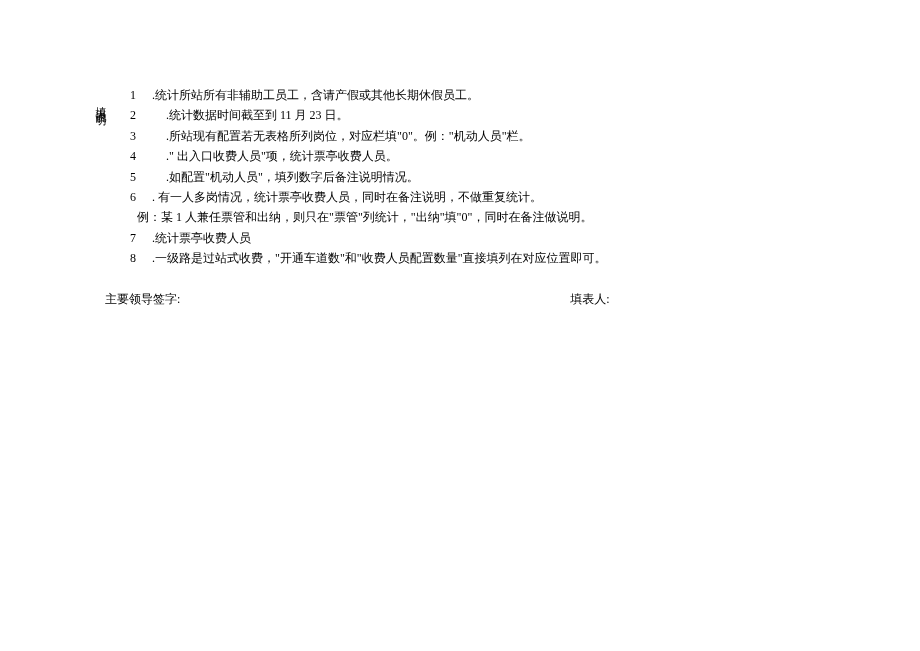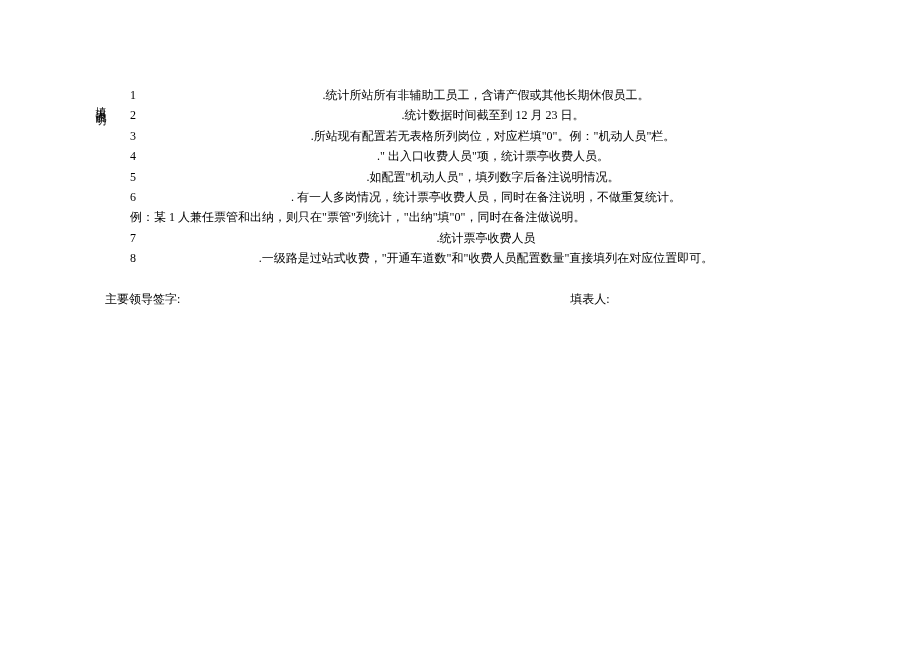--- a/index.html
+++ b/index.html
@@ -47,24 +47,23 @@
     .instruction-spacer {
       width: 20px;
       flex-shrink: 0;
     }
     .instruction-spacer-narrow {
       width: 6px;
       flex-shrink: 0;
     }
     .instruction-text {
       flex: 1;
-      text-align: center;
     }
     .example-line {
-      margin-left: 0;
+      margin-left: 7px;
       line-height: 1.7;
       font-size: 12px;
     }
     .signatures {
       margin-top: 22px;
       margin-left: 10px;
       display: flex;
       font-size: 12px;
     }
     .signature-left {
@@ -82,21 +81,21 @@
 
   <div class="instructions-list">
     <div class="instruction-line">
       <span class="instruction-num">1</span>
       <span class="instruction-spacer-narrow"></span>
       <span class="instruction-text">.统计所站所有非辅助工员工，含请产假或其他长期休假员工。</span>
     </div>
     <div class="instruction-line">
       <span class="instruction-num">2</span>
       <span class="instruction-spacer"></span>
-      <span class="instruction-text">.统计数据时间截至到 12 月 23 日。</span>
+      <span class="instruction-text">.统计数据时间截至到 11 月 23 日。</span>
     </div>
     <div class="instruction-line">
       <span class="instruction-num">3</span>
       <span class="instruction-spacer"></span>
       <span class="instruction-text">.所站现有配置若无表格所列岗位，对应栏填"0"。例："机动人员"栏。</span>
     </div>
     <div class="instruction-line">
       <span class="instruction-num">4</span>
       <span class="instruction-spacer"></span>
       <span class="instruction-text">." 出入口收费人员"项，统计票亭收费人员。</span>

